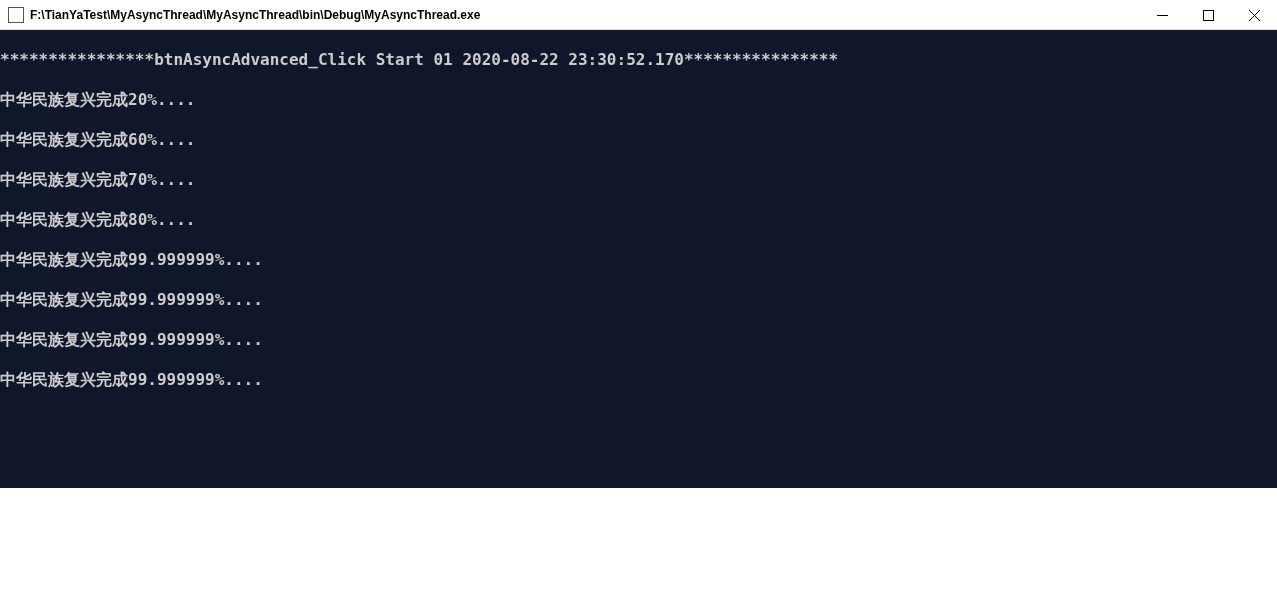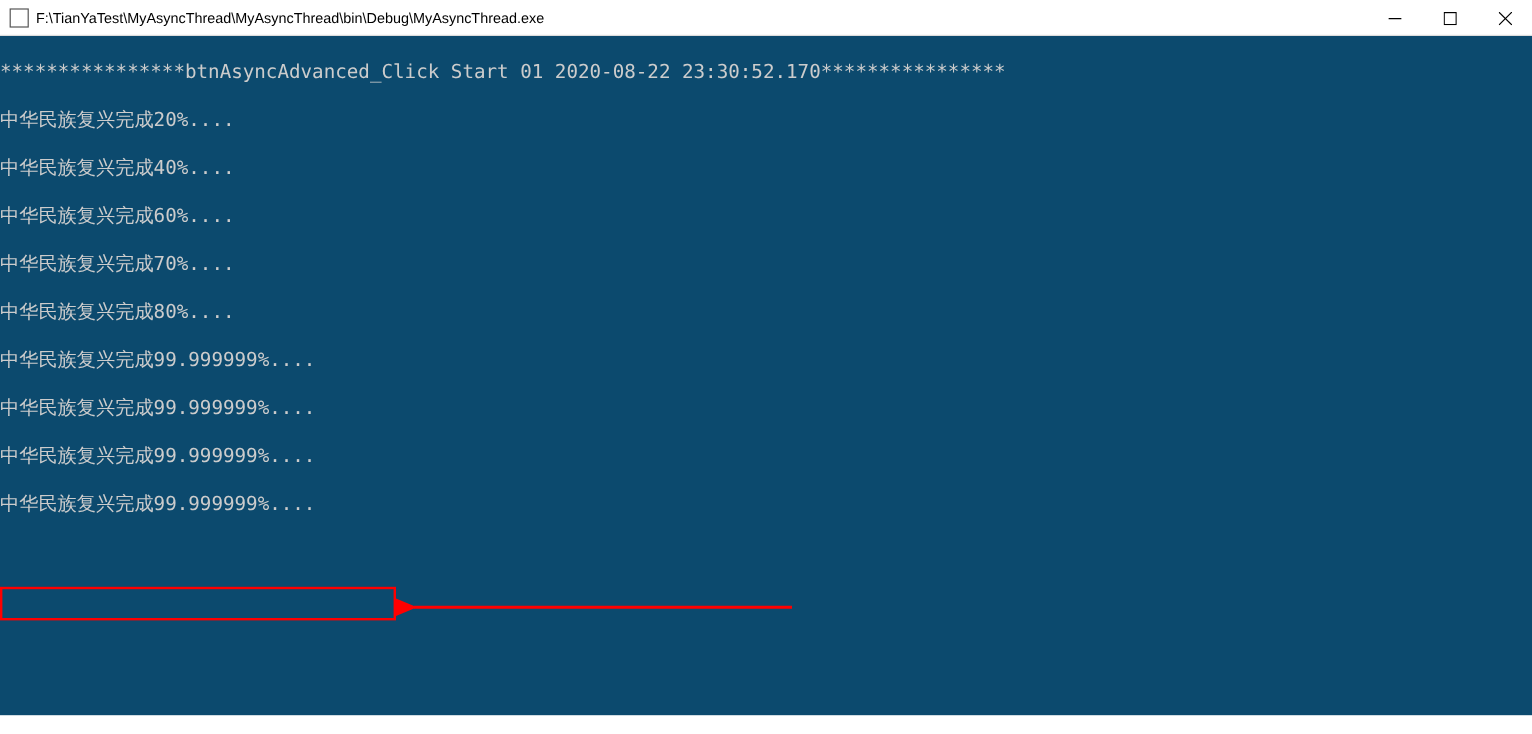--- a/index.html
+++ b/index.html
@@ -9,24 +9,25 @@
   }
   body {
     width: 1277px;
     height: 612px;
     background: #ffffff;
     font-family: "Microsoft YaHei", sans-serif;
     overflow: hidden;
   }
   .window {
     width: 1277px;
-    height: 596px;
+    height: 488px;
     background: #ffffff;
     display: flex;
     flex-direction: column;
+    font-weight: bold;
   }
   .titlebar {
     height: 30px;
     background: #ffffff;
     display: flex;
     align-items: center;
     border-bottom: 1px solid #ddd;
   }
   .titlebar-icon {
     width: 16px;
@@ -55,21 +56,21 @@
     align-items: center;
     justify-content: center;
     cursor: pointer;
   }
   .win-btn svg {
     width: 11px;
     height: 11px;
   }
   .console {
     flex: 1;
-    background: #0c4a6e;
+    background: #0f172a;
     color: #cccccc;
     font-family: "NSimSun", "SimSun", "Consolas", monospace;
     font-size: 16px;
     line-height: 20px;
     padding: 0;
     white-space: pre;
     overflow: hidden;
     position: relative;
   }
   .line {
@@ -115,21 +116,20 @@
         <svg viewBox="0 0 11 11">
             <line x1="0" y1="0" x2="11" y2="11" stroke="#000" stroke-width="1"></line>
             <line x1="11" y1="0" x2="0" y2="11" stroke="#000" stroke-width="1"></line>
           </svg>
       </div>
     </div>
   </div>
   <div class="console">
 <div class="line">****************btnAsyncAdvanced_Click Start 01 2020-08-22 23:30:52.170****************</div>
 <div class="line">中华民族复兴完成20%....</div>
-<div class="line">中华民族复兴完成40%....</div>
 <div class="line">中华民族复兴完成60%....</div>
 <div class="line">中华民族复兴完成70%....</div>
 <div class="line">中华民族复兴完成80%....</div>
 <div class="line">中华民族复兴完成99.999999%....</div>
 <div class="line">中华民族复兴完成99.999999%....</div>
 <div class="line">中华民族复兴完成99.999999%....</div>
 <div class="line">中华民族复兴完成99.999999%....</div>
 
 
 

